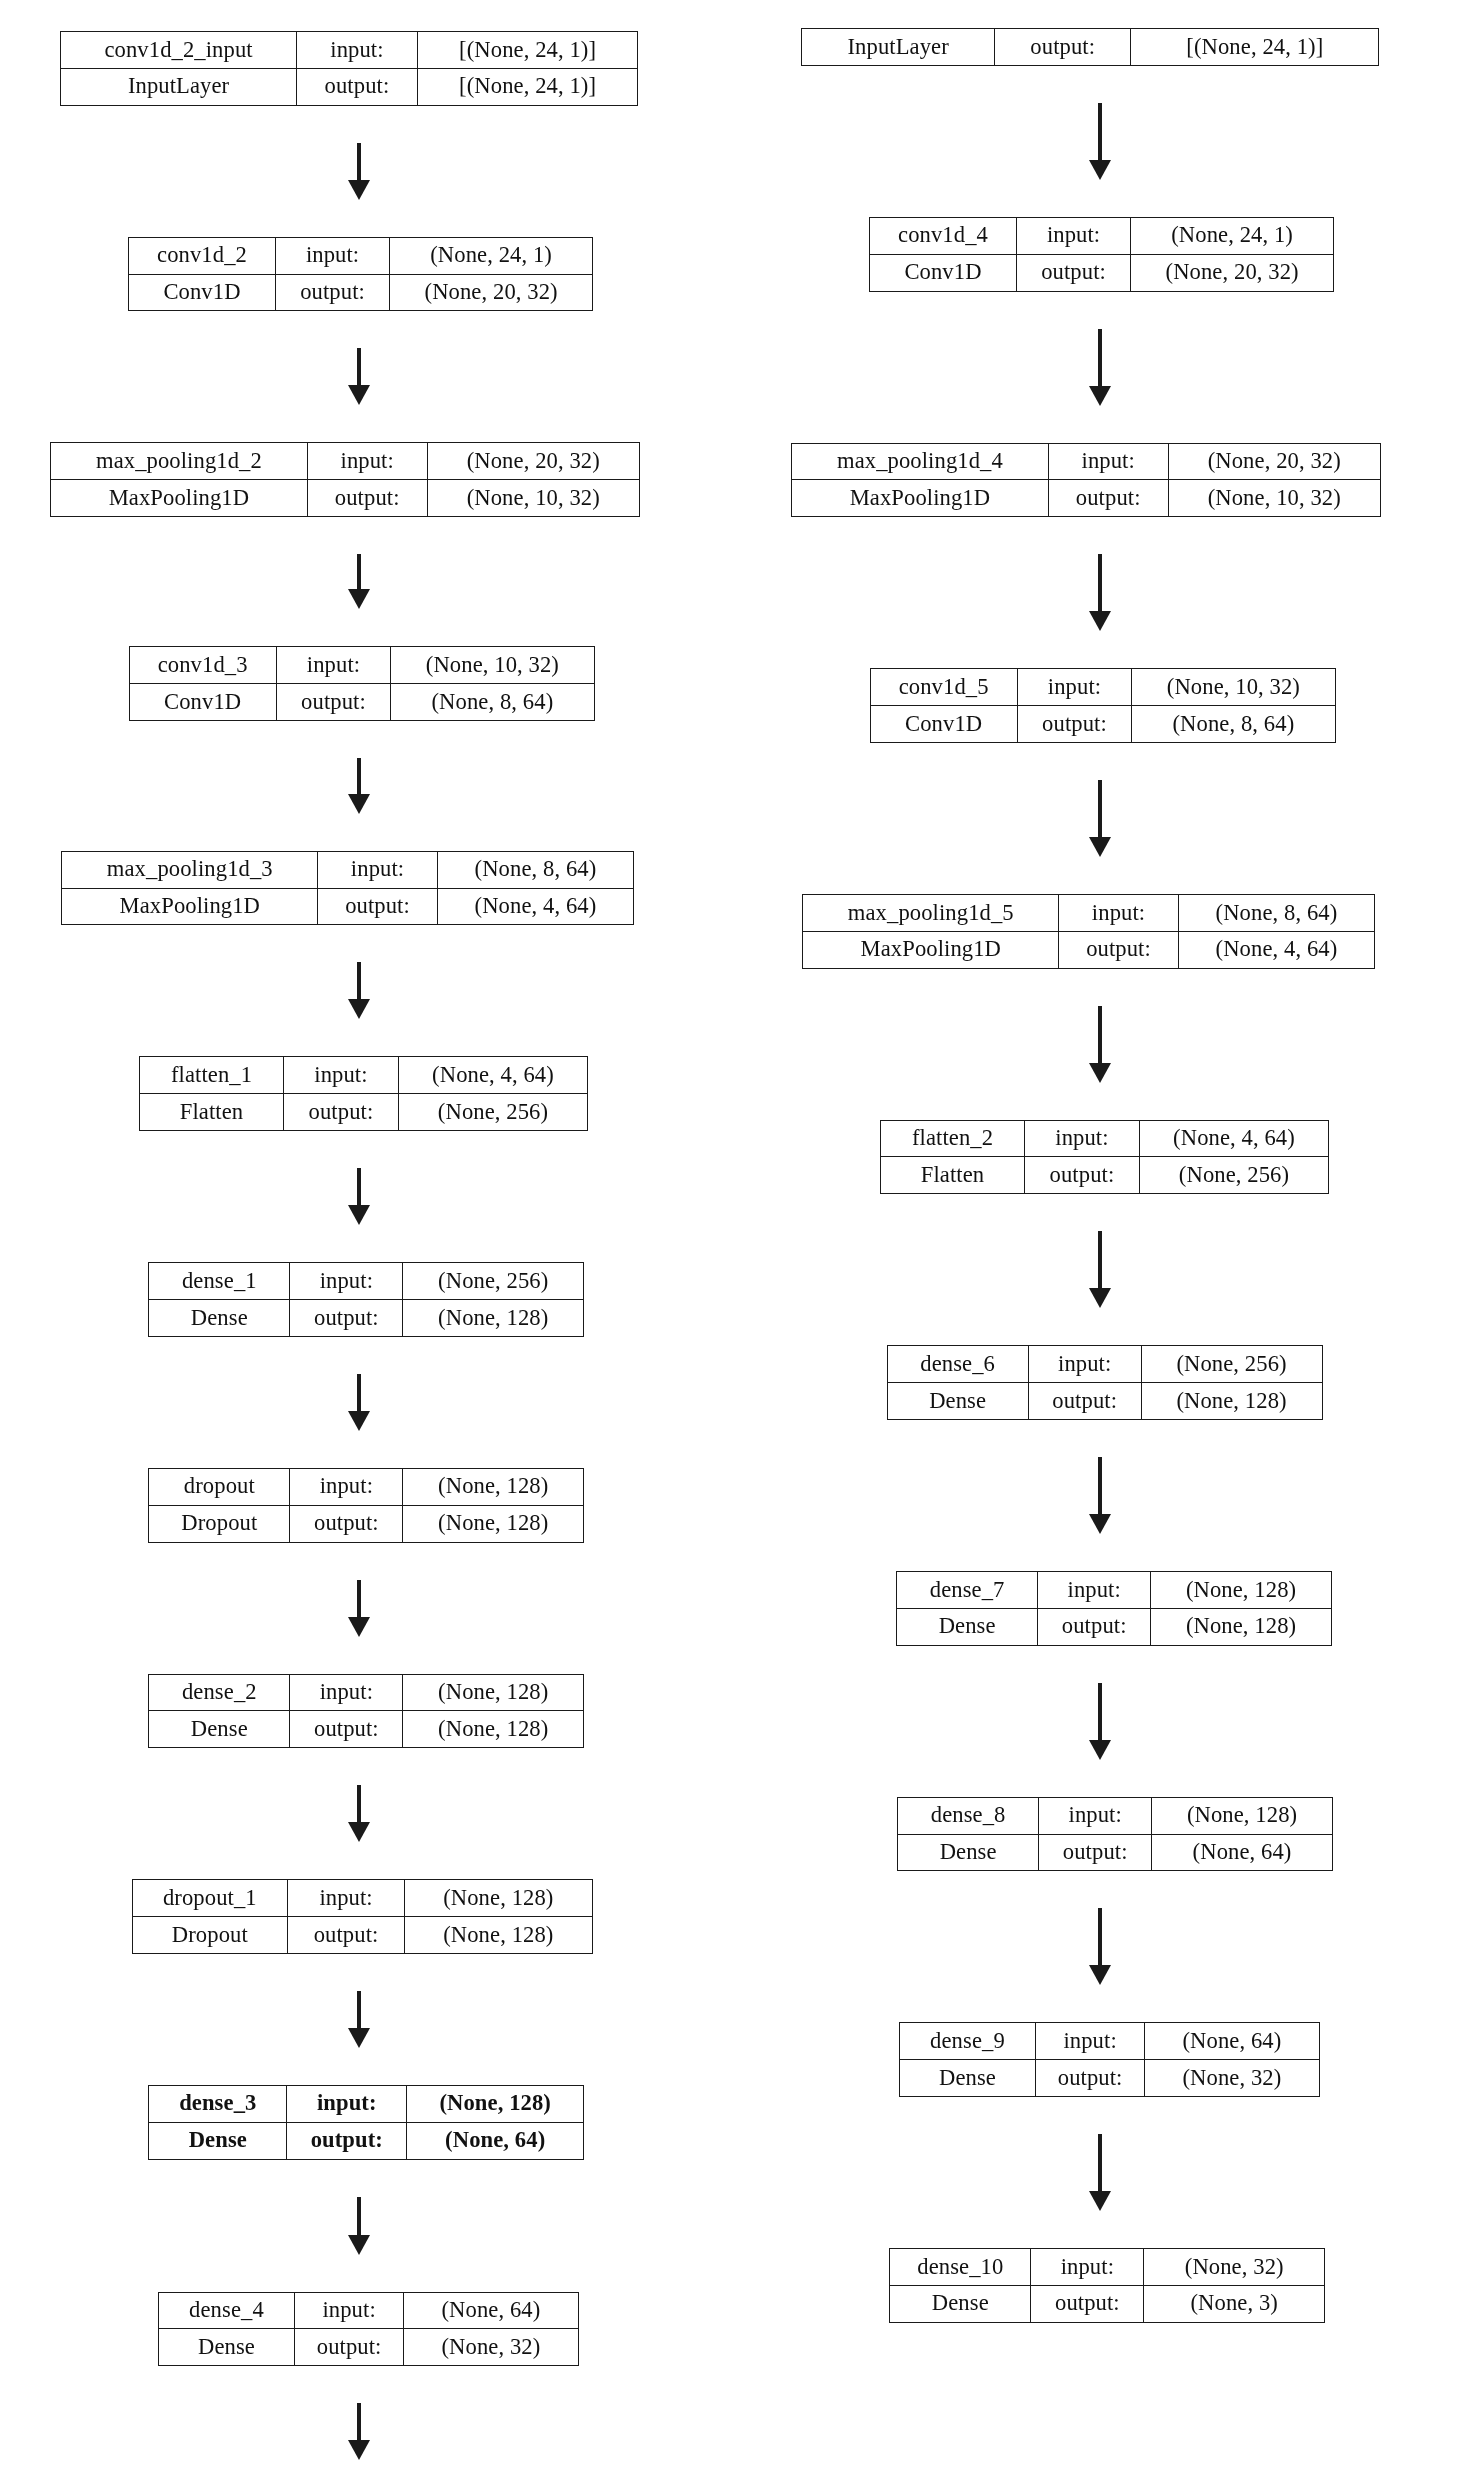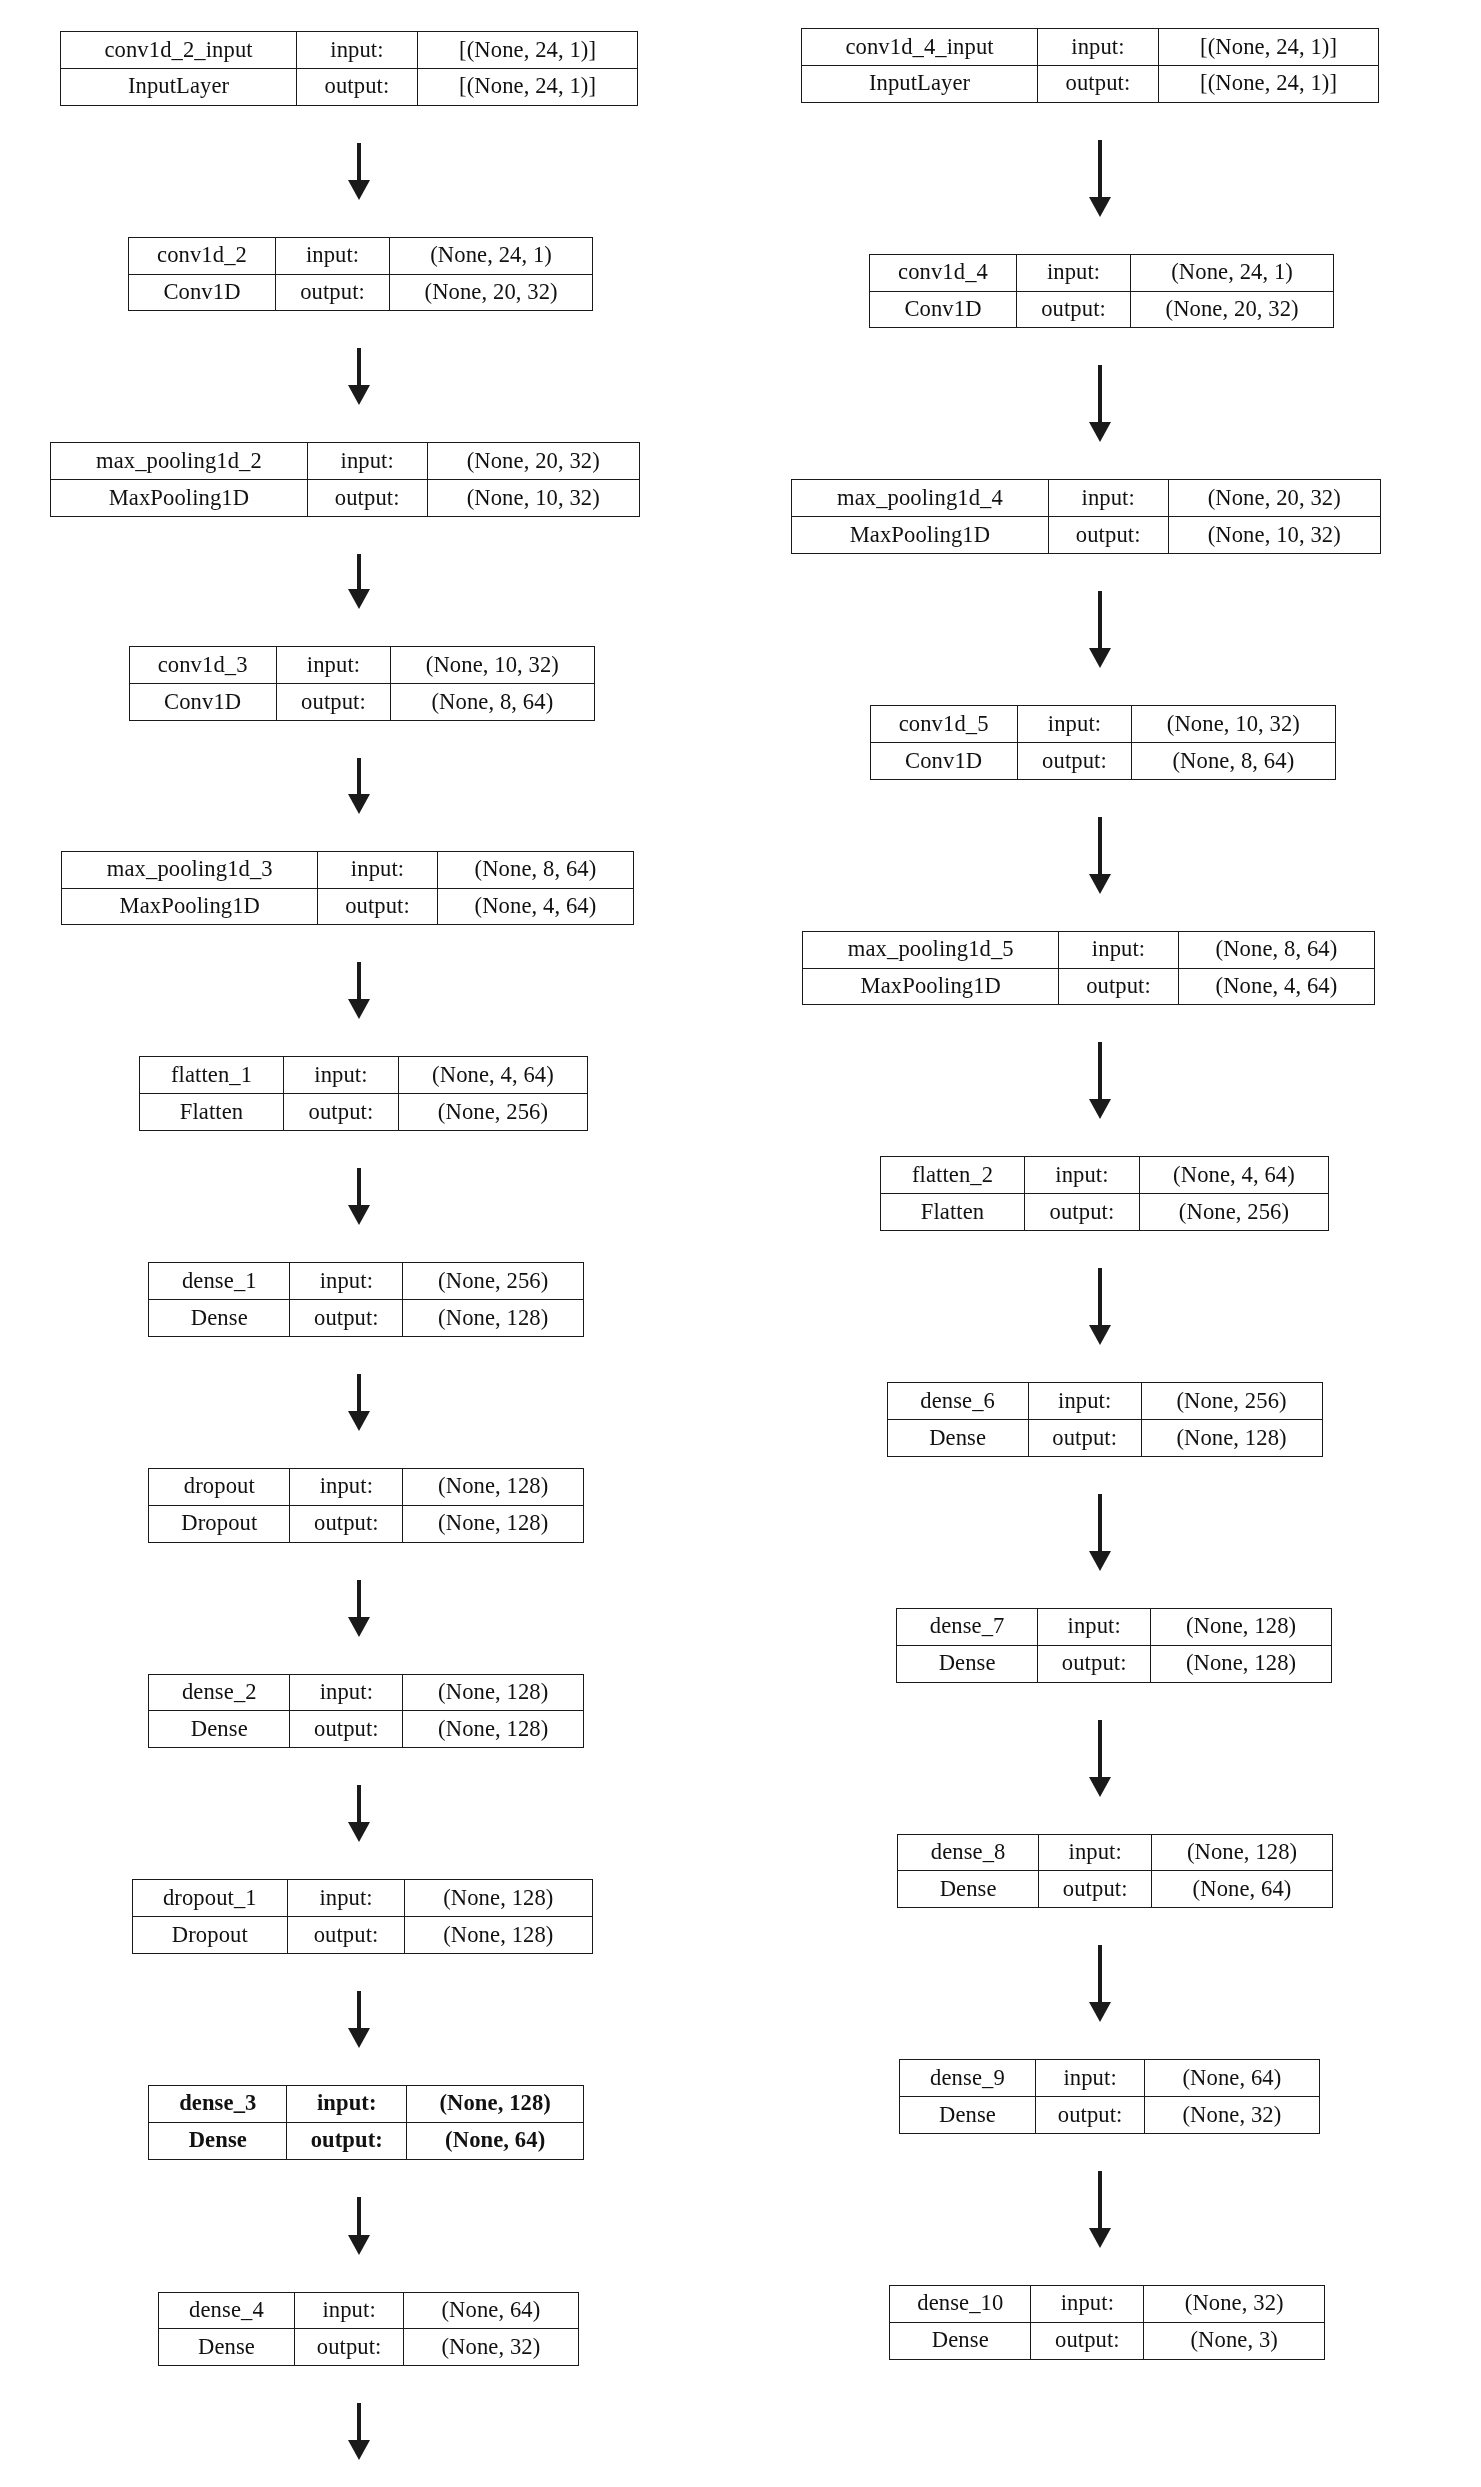--- a/index.html
+++ b/index.html
@@ -277,25 +277,20 @@
           </div>
         </div>
         <div style="height: 108px;"></div>
         <div class="caption">(a)</div>
       </div>
   </div>
   <div class="panel panel-b">
     <div class="flow" id="flow-b" style="padding-top: 28px;">
         <div class="node" style="width: 577px; margin-left: -19.5px;">
           <div class="row">
-            <div class="cell c-name">conv1d_4_input</div>
-            <div class="cell c-io">input:</div>
-            <div class="cell c-shape">[(None, 24, 1)]</div>
-          </div>
-          <div class="row">
             <div class="cell c-name">InputLayer</div>
             <div class="cell c-io">output:</div>
             <div class="cell c-shape">[(None, 24, 1)]</div>
           </div>
         </div>
         <div class="edge" style="height: 77px;">
           <div class="shaft"></div>
           <div class="head"></div>
         </div>
         <div class="node" style="width: 464px; margin-left: 3.1px; border-radius: 25px;">

